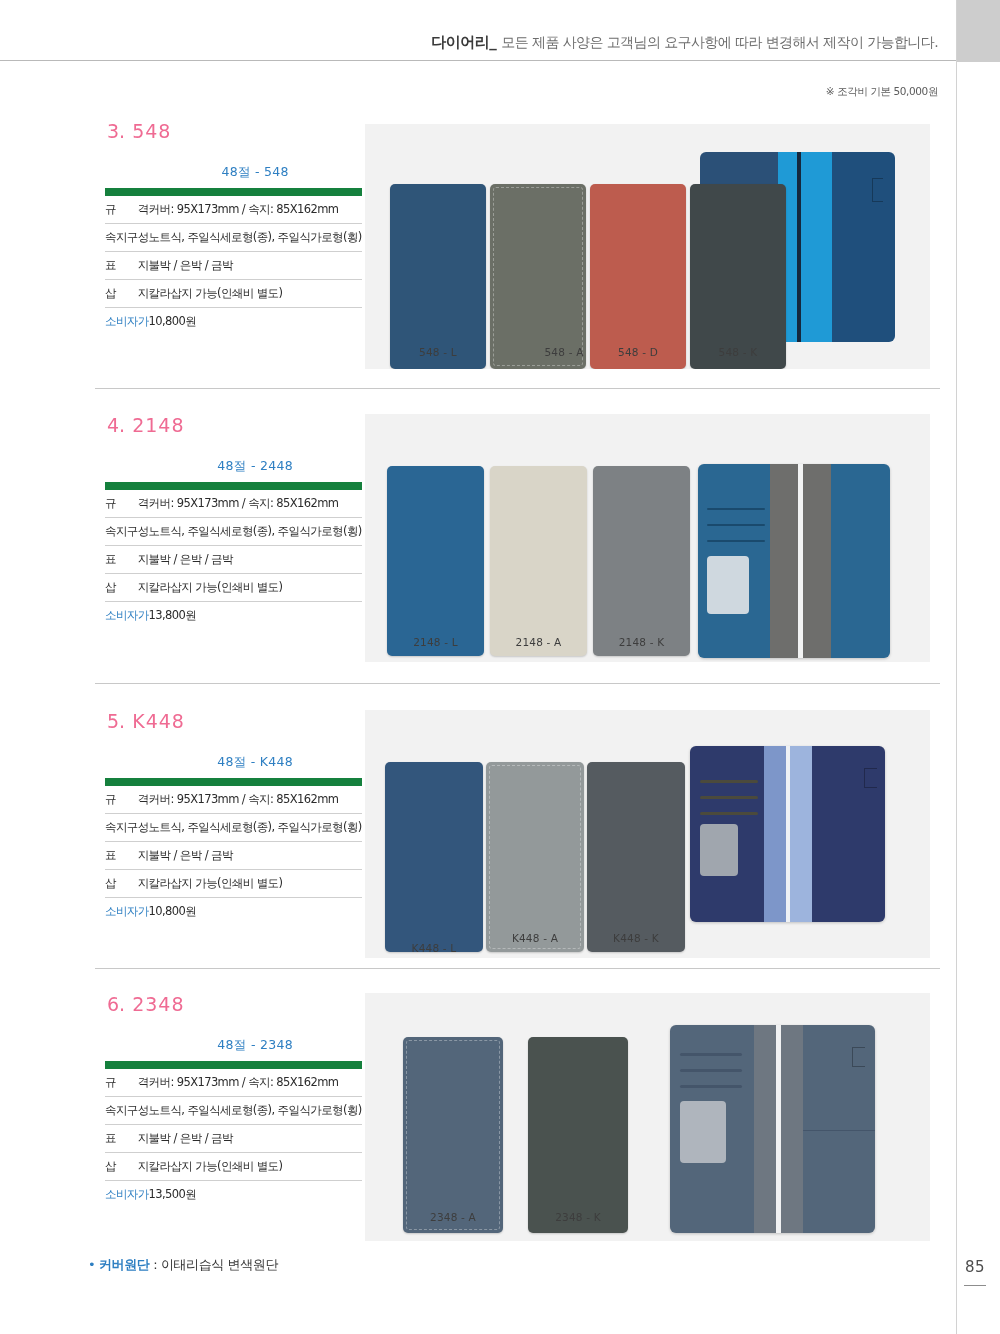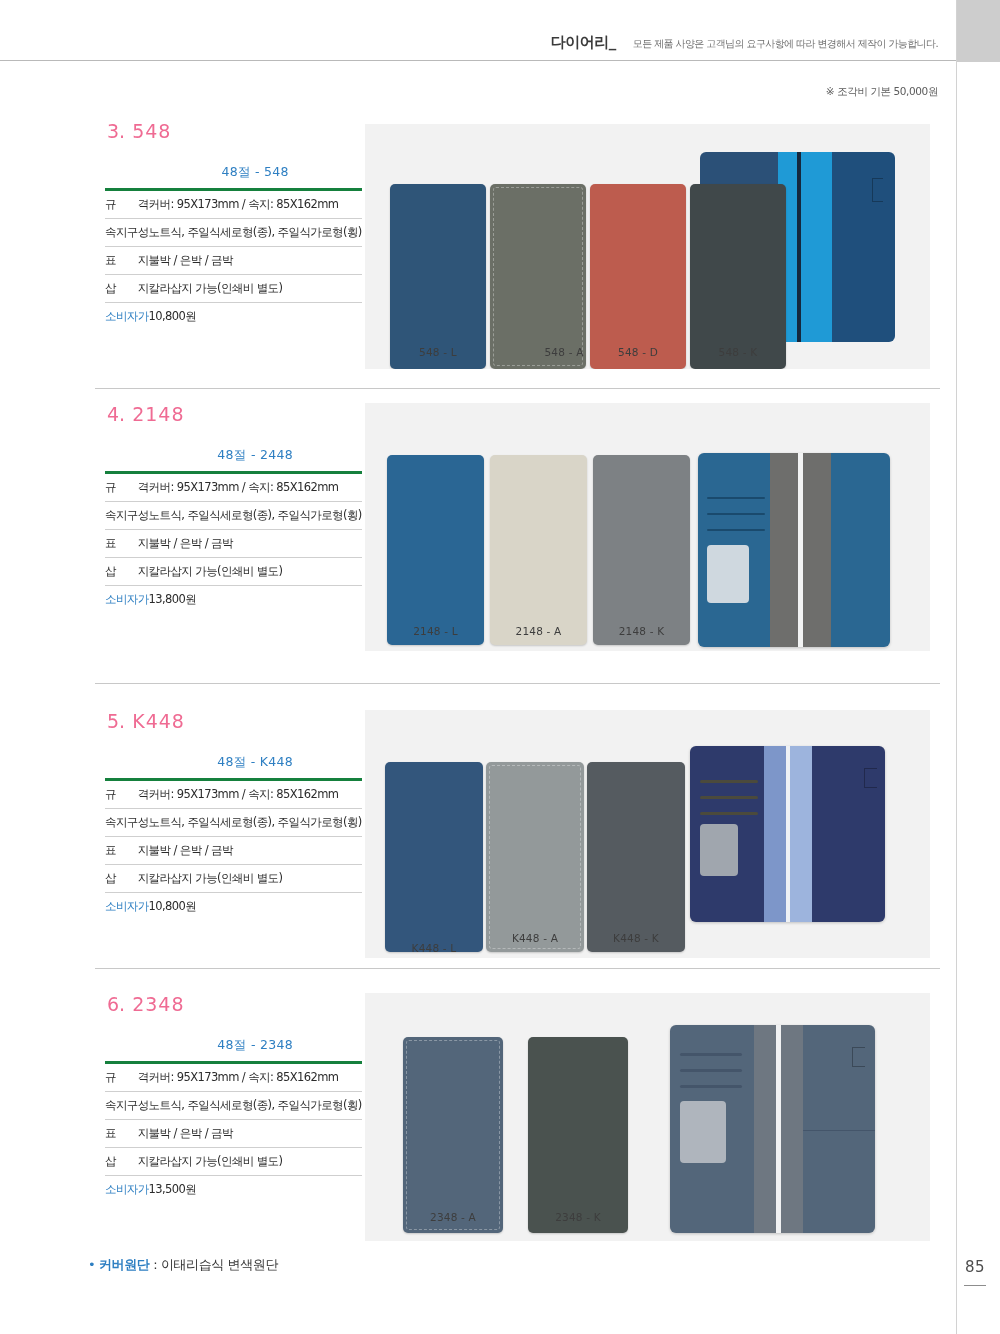--- a/index.html
+++ b/index.html
@@ -55,24 +55,24 @@
     align-items: baseline;
     white-space: nowrap;
   }
   .header-title {
     font-size: 15px;
     font-weight: bold;
     color: #3a3a3a;
     letter-spacing: -0.5px;
   }
   .header-sub {
-    font-size: 10px;
+    font-size: 14px;
     color: #6d6d6d;
     letter-spacing: -0.6px;
-    margin-left: 17px;
+    margin-left: 5px;
   }
 
   .note-line {
     position: absolute;
     right: 62px;
     top: 85px;
     font-size: 10.5px;
     color: #5b5b5b;
     letter-spacing: -0.4px;
     white-space: nowrap;
@@ -121,21 +121,21 @@
   .spec-table .th-row td.spacer { width: 58px; }
   .spec-table tr.data td {
     border-top: 1px solid #cfcfcf;
     padding: 6px 0 6px 0;
     font-size: 11.5px;
     color: #2b2b2b;
     letter-spacing: -0.6px;
     vertical-align: middle;
     white-space: nowrap;
   }
-  .spec-table tr.first-data td { border-top: 3px solid #15803d; }
+  .spec-table tr.first-data td { border-top: 8px solid #15803d; }
   .spec-table td.label {
     width: 58px;
     color: #2e7fc2;
     font-size: 11.5px;
     text-align: justify;
     text-align-last: justify;
     padding-right: 8px;
     letter-spacing: 0px;
   }
   .spec-table td.label.wide { text-align-last: center; }
@@ -314,21 +314,21 @@
 
       <div class="caption" style="left:25px;top:222px;width:96px;">548 - L</div>
       <div class="caption" style="left:125px;top:222px;width:96px;padding-left:26px;">548 - A</div>
       <div class="caption" style="left:225px;top:222px;width:96px;">548 - D</div>
       <div class="caption" style="left:325px;top:222px;width:96px;">548 - K</div>
     </div>
   </div>
 
   <div class="section-divider" style="top:388px;"></div>
 
-  <div class="section" style="top:403px;height:265px;">
+  <div class="section" style="top:414px;height:265px;">
     <div class="spec-col">
       <div class="prod-title">
         <span class="num">4.</span>
         <span>2148</span>
       </div>
       <table class="spec-table">
         <tbody>
             <tr class="th-row">
           <td class="spacer"></td>
           <td>48절 - 2448</td>

